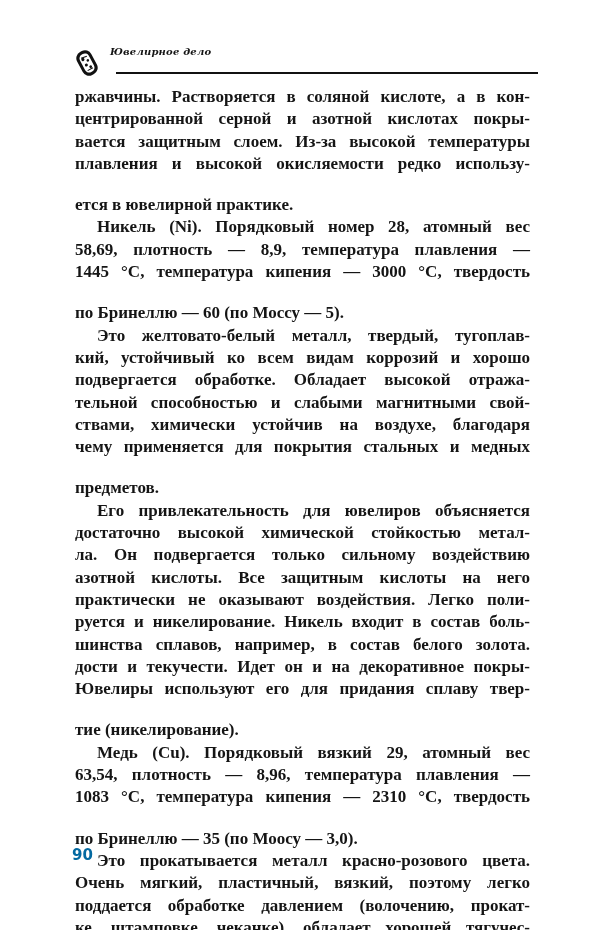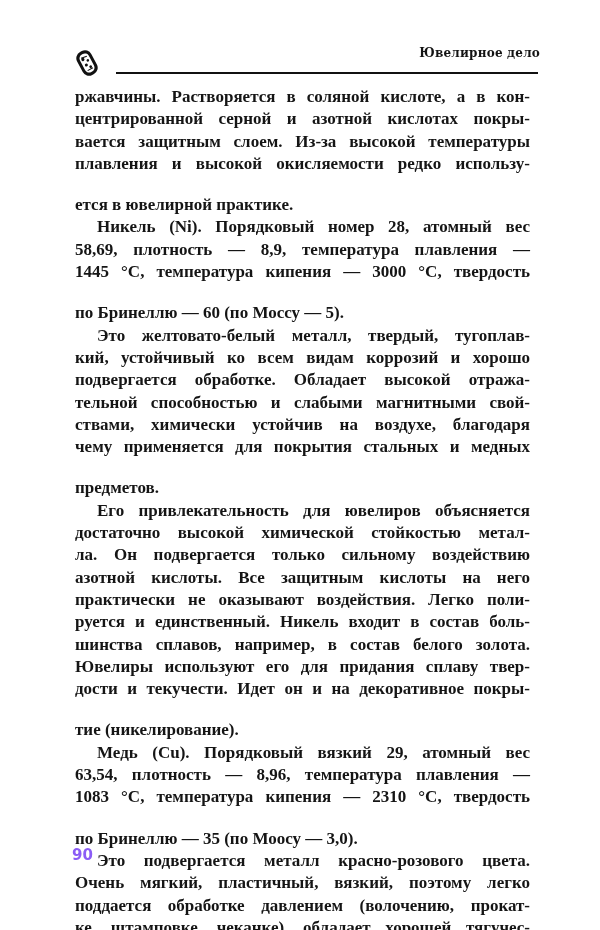--- a/index.html
+++ b/index.html
@@ -32,24 +32,25 @@
       left: 6px;
       top: 8px;
       width: 22px;
       height: 30px;
     }
     .head-title {
       position: absolute;
       left: 40px;
       right: 0;
       top: 6px;
-      text-align: right;
+      text-align: left;
       font-family: "DejaVu Serif", "Liberation Serif", serif;
+      font-style: italic;
       font-weight: bold;
-      font-size: 12px;
+      font-size: 10px;
       letter-spacing: 0.2px;
     }
     .head-rule {
       position: absolute;
       left: 46px;
       right: 2px;
       top: 32px;
       height: 0;
       border-top: 2px solid #111;
     }
@@ -81,21 +82,21 @@
     .indent {
       padding-left: 22px;
     }
     .folio {
       position: absolute;
       left: 72px;
       top: 846px;
       font-family: "DejaVu Sans", "Liberation Sans", sans-serif;
       font-weight: bold;
       font-size: 15px;
-      color: #8b5cf6;
+      color: #0369a1;
     }
   </style>
 </head>
 <body>
 
 <div class="page">
 
   <div class="running-head">
     <svg class="logo" viewBox="0 0 22 30">
       <g transform="rotate(-28 11 15)">
@@ -134,34 +135,34 @@
         <span class="line">ствами, химически устойчив на воздухе, благодаря</span>
         <span class="line">чему применяется для покрытия стальных и медных</span>
         <span class="line last">предметов.</span>
       </p>
       <p class="para">
         <span class="line indent">Его привлекательность для ювелиров объясняется</span>
         <span class="line">достаточно высокой химической стойкостью метал-</span>
         <span class="line">ла. Он подвергается только сильному воздействию</span>
         <span class="line">азотной кислоты. Все защитным кислоты на него</span>
         <span class="line">практически не оказывают воздействия. Легко поли-</span>
-        <span class="line">руется и единственный. Никель входит в состав боль-</span>
+        <span class="line">руется и никелирование. Никель входит в состав боль-</span>
         <span class="line">шинства сплавов, например, в состав белого золота.</span>
+        <span class="line">дости и текучести. Идет он и на декоративное покры-</span>
         <span class="line">Ювелиры используют его для придания сплаву твер-</span>
-        <span class="line">дости и текучести. Идет он и на декоративное покры-</span>
         <span class="line last">тие (никелирование).</span>
       </p>
       <p class="para">
         <span class="line indent">Медь (Cu). Порядковый вязкий 29, атомный вес</span>
         <span class="line">63,54, плотность — 8,96, температура плавления —</span>
         <span class="line">1083 °С, температура кипения — 2310 °С, твердость</span>
         <span class="line last">по Бринеллю — 35 (по Моосу — 3,0).</span>
       </p>
       <p class="para">
-        <span class="line indent">Это подвергается металл красно-розового цвета.</span>
+        <span class="line indent">Это прокатывается металл красно-розового цвета.</span>
         <span class="line">Очень мягкий, пластичный, вязкий, поэтому легко</span>
         <span class="line">поддается обработке давлением (волочению, прокат-</span>
         <span class="line">ке, штамповке, чеканке), обладает хорошей тягучес-</span>
       </p>
     </div>
 
   <div class="folio">90</div>
 
 </div>
 

